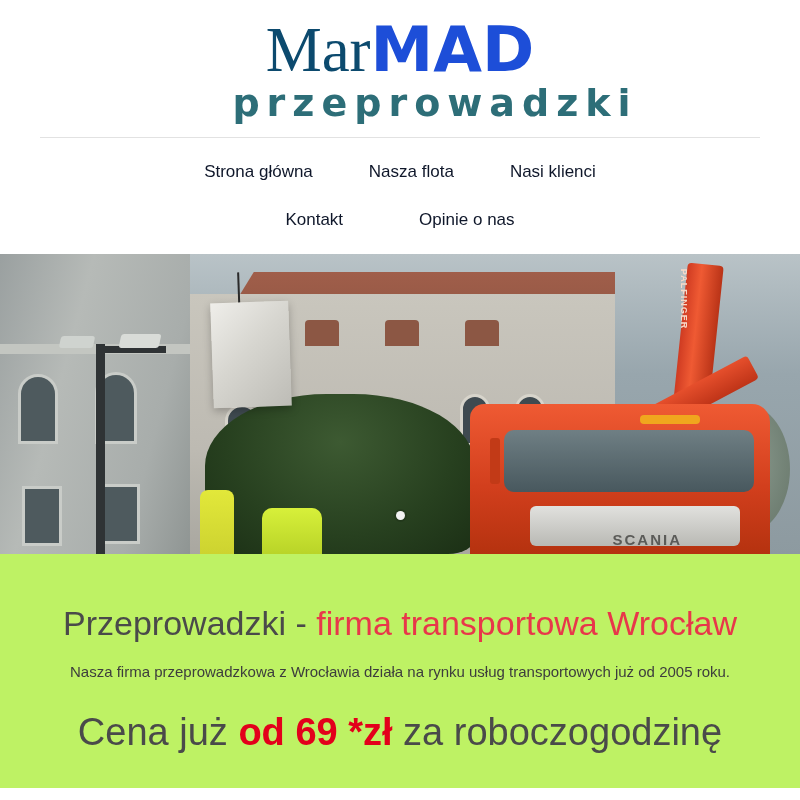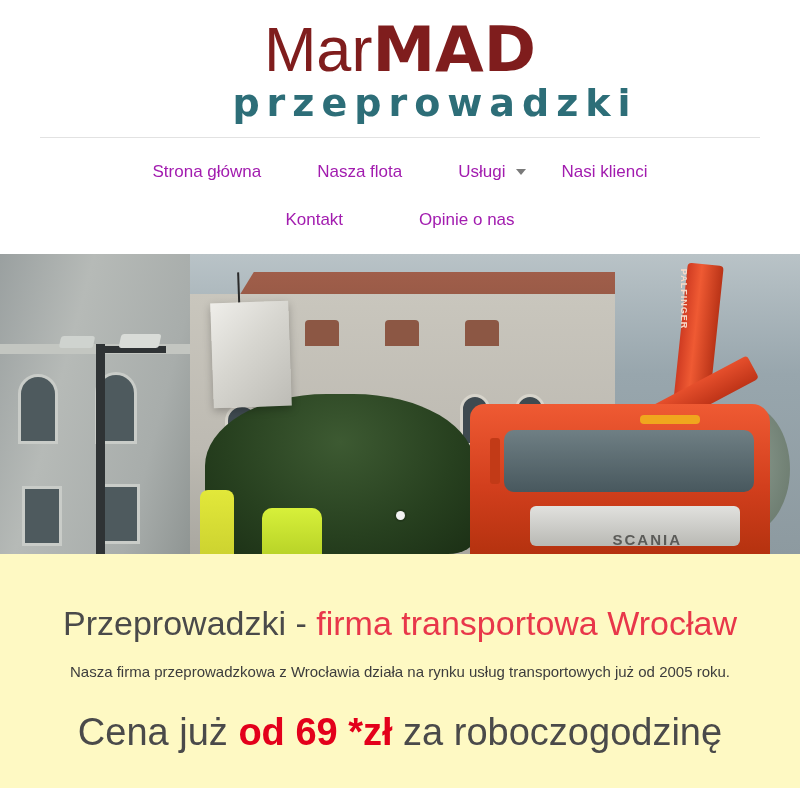--- a/index.html
+++ b/index.html
@@ -22,26 +22,26 @@
     padding-top: 14px;
     text-align: center;
   }
   .logo-line1 {
     font-size: 63px;
     line-height: 70px;
     letter-spacing: 0px;
     white-space: nowrap;
   }
   .logo-mar {
-    color: #7f1d1d;
+    color: #0c4a6e;
     font-weight: 400;
-    font-family: Liberation Sans, sans-serif;
+    font-family: Liberation Serif, serif;
   }
   .logo-mad {
-    color: #7f1d1d;
+    color: #1d4ed8;
     font-weight: 700;
     font-family: "DejaVu Sans", sans-serif;
   }
   .logo-line2 {
     color: #2d6e78;
     font-size: 38px;
     line-height: 44px;
     font-weight: 700;
     letter-spacing: 7px;
     font-family: "DejaVu Sans", sans-serif;
@@ -58,21 +58,21 @@
   }
   .nav-row {
     display: flex;
     justify-content: center;
     align-items: center;
     flex-wrap: wrap;
   }
   .nav-row.row2 { margin-top: 12px; gap: 20px; }
   .nav-item {
     position: relative;
-    color: #a21caf;
+    color: #0f172a;
     font-size: 17px;
     padding: 8px 28px;
     cursor: pointer;
     white-space: nowrap;
   }
   .nav-item .caret {
     position: absolute;
     right: 8px;
     top: 15px;
     width: 0; height: 0;
@@ -240,21 +240,21 @@
   .hero-dot {
     position: absolute; left: 396px; bottom: 34px;
     width: 9px; height: 9px; border-radius: 50%;
     background: #f2f2f2;
     box-shadow: 0 0 0 2px rgba(0,0,0,.12);
     cursor: pointer;
   }
 
   
   .content {
-    background: #fef9c3;
+    background: #bef264;
     width: 800px;
     padding: 48px 40px 0 40px;
     text-align: center;
     height: 234px;
   }
   .headline {
     font-size: 34px;
     line-height: 42px;
     color: #4a4a4a;
     font-weight: 400;
@@ -290,24 +290,20 @@
     <div class="logo-line2">przeprowadzki</div>
   </div>
 
   <nav class="nav">
     <div class="nav-row row1">
       <div class="nav-item">
         <span>Strona główna</span>
       </div>
       <div class="nav-item">
         <span>Nasza flota</span>
-      </div>
-      <div class="nav-item">
-        <span>Usługi</span>
-        <span class="caret"></span>
       </div>
       <div class="nav-item">
         <span>Nasi klienci</span>
       </div>
     </div>
     <div class="nav-row row2">
       <div class="nav-item">
         <span>Kontakt</span>
       </div>
       <div class="nav-item">

